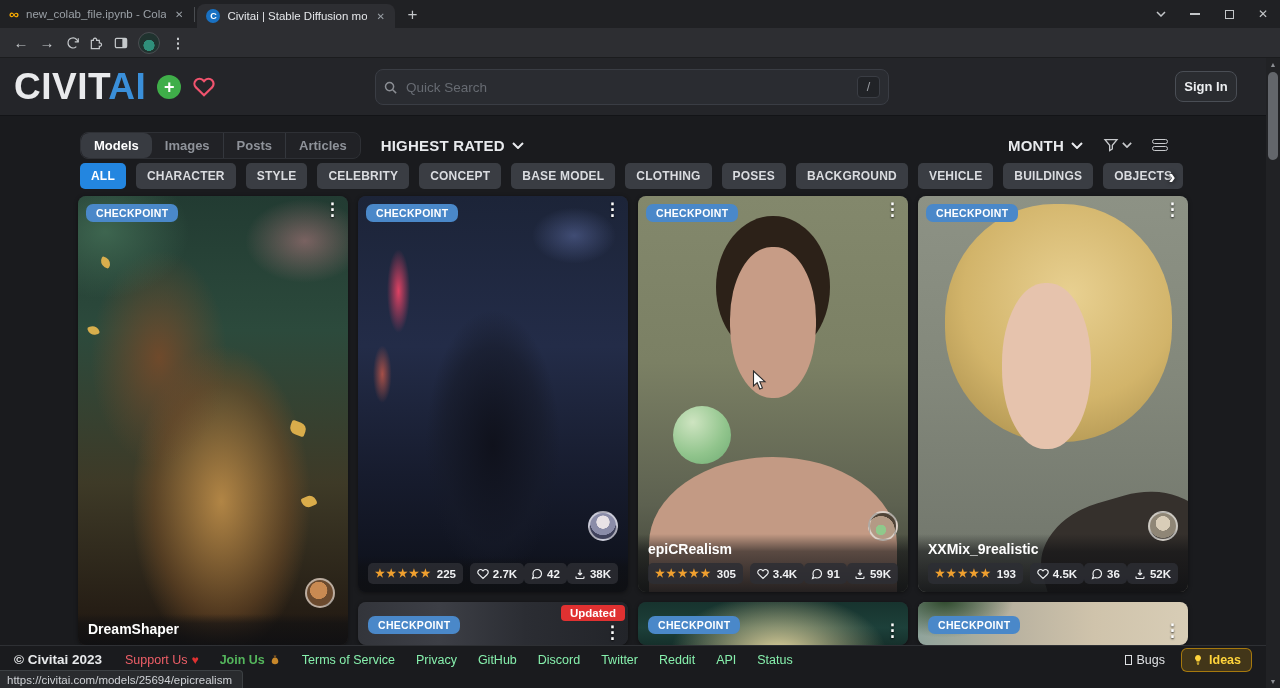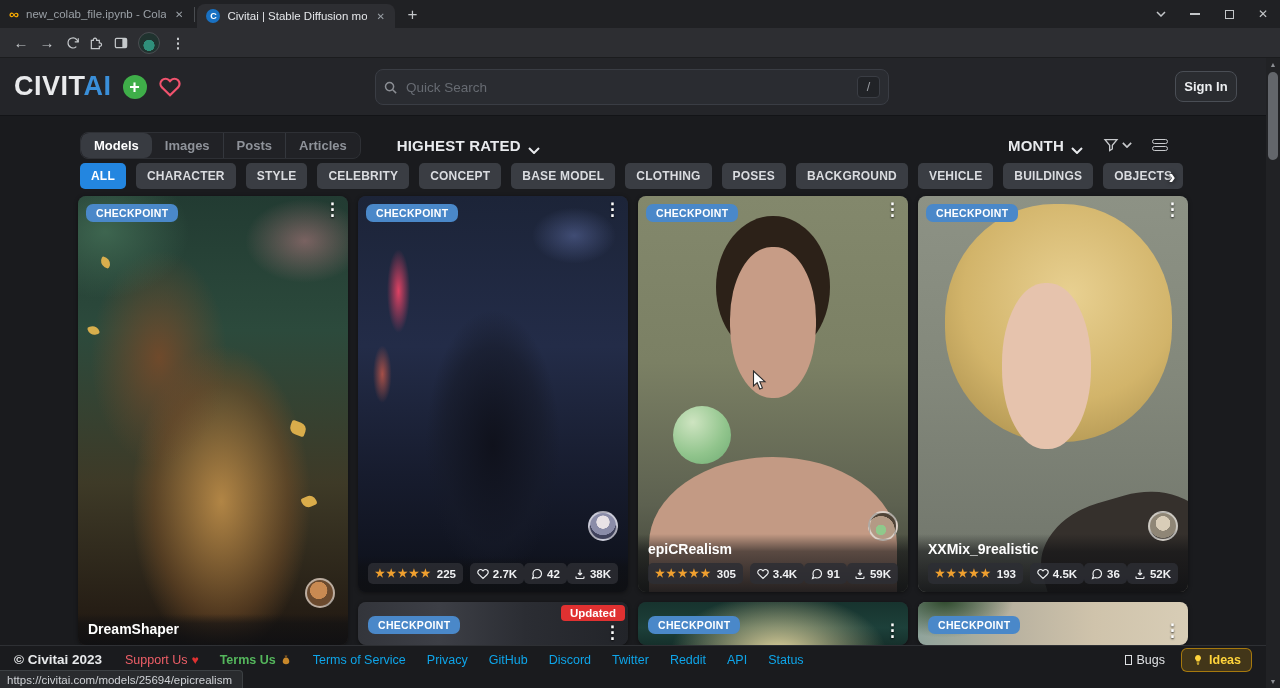--- a/index.html
+++ b/index.html
@@ -28,36 +28,36 @@
   .omni-url{font-size:12.5px;color:#dadce0;margin-left:8px}
   .omni-icons{margin-left:auto;display:flex;align-items:center;gap:15px}
   .bm-star{font-size:14px;color:#c6c9cc;line-height:1}
   .ext-cluster{display:flex;align-items:center;gap:9px;margin-left:2px}
   .chrome-avatar{width:22px;height:22px;border-radius:50%;background:radial-gradient(circle at 50% 62%,#2f8f7a 0 34%,#20332f 36% 100%);border:1px solid #4a4d51}
   .kebab{color:#c6c9cc;font-size:14px;font-weight:700;width:18px;text-align:center;cursor:pointer}
 
   
   #page{position:absolute;top:58px;left:0;width:1280px;height:630px;background:#1a1b1e;overflow:hidden}
   .site-header{position:relative;height:58px;background:#242529;border-bottom:1px solid #131417;display:flex;align-items:center;padding:0 14px}
-  .logo{font-size:27px;font-weight:900;letter-spacing:.5px;color:#e9eaec;cursor:pointer}
+  .logo{font-size:37px;font-weight:900;letter-spacing:.5px;color:#e9eaec;cursor:pointer}
   .logo .ai{color:#3a8fd9}
   .plus-btn{width:24px;height:24px;border-radius:50%;background:#3fae49;color:#fff;font-size:18px;font-weight:700;display:flex;align-items:center;justify-content:center;margin-left:11px;cursor:pointer;line-height:0}
   .header-heart{margin-left:11px;cursor:pointer}
   .searchbar{position:absolute;left:375px;top:11px;width:514px;height:36px;background:#2a2c31;border:1px solid #3a3d44;border-radius:8px;display:flex;align-items:center;padding:16px 7px}
   .searchbar input{flex:1;background:transparent;border:none;outline:none;color:#d5d7da;font-size:13.5px;font-family:"Liberation Sans",sans-serif;margin-left:8px}
   .searchbar input::placeholder{color:#676b72}
   .slash-key{width:23px;height:22px;border:1px solid #3a3d44;background:#212327;border-radius:4px;color:#9a9da2;font-size:12.5px;display:flex;align-items:center;justify-content:center;margin-right:1px}
   .signin{position:absolute;right:43px;top:13px;width:62px;height:31px;border:1px solid #4a4e55;border-radius:8px;background:#2a2c30;color:#eceef0;font-size:13px;font-weight:600;display:flex;align-items:center;justify-content:center;cursor:pointer}
 
   .page-nav{position:absolute;top:72px;left:80px;right:112px;height:30px;display:flex;align-items:center}
   .seg{display:flex;align-items:center;background:#212226;border:1px solid #2e3035;border-radius:8px;overflow:hidden}
   .seg-item{padding:5px 13px;font-size:13px;font-weight:600;color:#8f939a;cursor:pointer}
   .seg-item.active{background:#383b41;color:#fff;border-radius:8px}
   .seg-item.sep{border-left:1px solid #34373d}
-  .sort-dd{display:flex;align-items:flex-end;gap:7px;margin-left:36px;cursor:pointer}
+  .sort-dd{display:flex;align-items:center;gap:7px;margin-left:20px;cursor:pointer}
   .dd-label{font-size:15px;font-weight:800;color:#e8eaed;letter-spacing:.2px}
   .nav-right{margin-left:auto;display:flex;align-items:center;gap:6px}
   .grid-ic{display:flex;flex-direction:column;gap:2px;margin-left:14px;cursor:pointer}
   .grid-ic span{width:16px;height:5px;border:1.5px solid #c7c9cc;border-radius:2.5px;display:block}
   .funnel-wrap{display:flex;align-items:center;gap:3px;margin-left:14px;cursor:pointer}
 
   .chips{position:absolute;top:105px;left:80px;width:1104px;height:26px;display:flex;gap:10px;overflow:hidden}
   .chip{flex:0 0 auto;padding:0 11px;height:26px;line-height:26px;border-radius:5px;background:#3a3d43;color:#dadce0;font-size:12px;font-weight:700;letter-spacing:.2px;white-space:nowrap;cursor:pointer}
   .chip.active{background:#2386e0;color:#fff}
   .chips-next{position:absolute;top:105px;left:1160px;width:24px;height:26px;display:flex;align-items:center;justify-content:center;color:#fff;font-size:21px;font-weight:700;text-shadow:0 0 5px #000;cursor:pointer;z-index:5}
@@ -108,21 +108,21 @@
   .d4-hair{left:10%;top:2%;width:84%;height:60%;border-radius:48%;background:radial-gradient(circle at 55% 38%,#e8d091,#d2b46a 55%,#a98e4c 92%)}
   .d4-face{left:31%;top:22%;width:33%;height:42%;border-radius:48%;background:#e6c3ad}
   .d4-dress{right:-10%;bottom:-8%;width:64%;height:32%;border-radius:42%;background:#35302c;transform:rotate(-16deg)}
   .img-s1{background:linear-gradient(90deg,#33353b 0%,#3d3f46 30%,#2b2d33 62%,#222429 100%)}
   .img-s2{background:radial-gradient(150px 82px at 52% 118%, #ded29c, rgba(222,210,156,0) 72%),linear-gradient(180deg,#17332e 0%,#1d403a 60%,#15302b 100%)}
   .img-s3{background:radial-gradient(95px 52px at 10% -4%, rgba(40,68,38,.95), transparent 72%),linear-gradient(90deg,#8fa39b 0%,#b9b2a0 35%,#cfc3ab 65%,#d8cdb6 100%)}
 
   
   .site-footer{position:absolute;left:0;top:587px;width:1266px;height:28px;background:#1a1b1e;border-top:1px solid #2e3034;display:flex;align-items:center;padding:0 14px;gap:21px;z-index:40}
   .copyright{font-size:13.5px;font-weight:700;color:#e8eaec;margin-right:2px;white-space:nowrap}
-  .flink{font-size:12.5px;color:#0ea5e9;cursor:pointer;white-space:nowrap;display:flex;align-items:center;gap:4px}
+  .flink{font-size:12.5px;color:#86efac;cursor:pointer;white-space:nowrap;display:flex;align-items:center;gap:4px}
   .flink.support{color:#ef5f68;font-weight:400}
   .flink.support .hrt{color:#e03131;font-size:12px}
   .flink.join{color:#54b65c;font-weight:600}
   .foot-right{margin-left:auto;display:flex;align-items:center;gap:16px}
   .bugs{display:flex;align-items:center;gap:5px;font-size:12.5px;color:#dfe1e4;cursor:pointer}
   .tofu{display:inline-block;width:7px;height:10px;border:1px solid #dfe1e4}
   .ideas-btn{display:flex;align-items:center;gap:5px;padding:4px 10px;border-radius:6px;background:rgba(250,176,5,.18);border:1px solid rgba(250,176,5,.55);color:#ffd43b;font-size:12.5px;font-weight:700;cursor:pointer}
   .statusbar{position:absolute;left:0;bottom:0;height:18px;background:#292b2e;border-top:1px solid #3c4043;border-right:1px solid #3c4043;border-top-right-radius:4px;display:flex;align-items:center;padding:0 10px 0 7px;font-size:11.5px;color:#cfd2d6;z-index:60;white-space:nowrap}
   .scrollbar{position:absolute;right:0;top:58px;width:14px;height:630px;background:#212225;z-index:55}
   .sb-arrow{width:14px;height:13px;display:flex;align-items:center;justify-content:center;color:#8b8e93;font-size:7px}
@@ -419,21 +419,21 @@
     </div>
   </div>
 
   <div class="site-footer">
     <span class="copyright">© Civitai 2023</span>
     <span class="flink support">
         <span>Support Us</span>
         <span class="hrt">♥</span>
       </span>
     <span class="flink join">
-        <span>Terms Us</span>
+        <span>Join Us</span>
       <svg width="12" height="12" viewBox="0 0 24 24">
           <path d="M9 3h6l-2 3.5h-2L9 3z" fill="#8a5a22"></path>
           <path d="M12 7c-4.4 0-6.5 4-6.5 8 0 3.4 2.3 5.5 6.5 5.5s6.5-2.1 6.5-5.5c0-4-2.1-8-6.5-8z" fill="#c8882a"></path>
         </svg>
     </span>
     <span class="flink">Terms of Service</span>
     <span class="flink">Privacy</span>
     <span class="flink">GitHub</span>
     <span class="flink">Discord</span>
     <span class="flink">Twitter</span>

